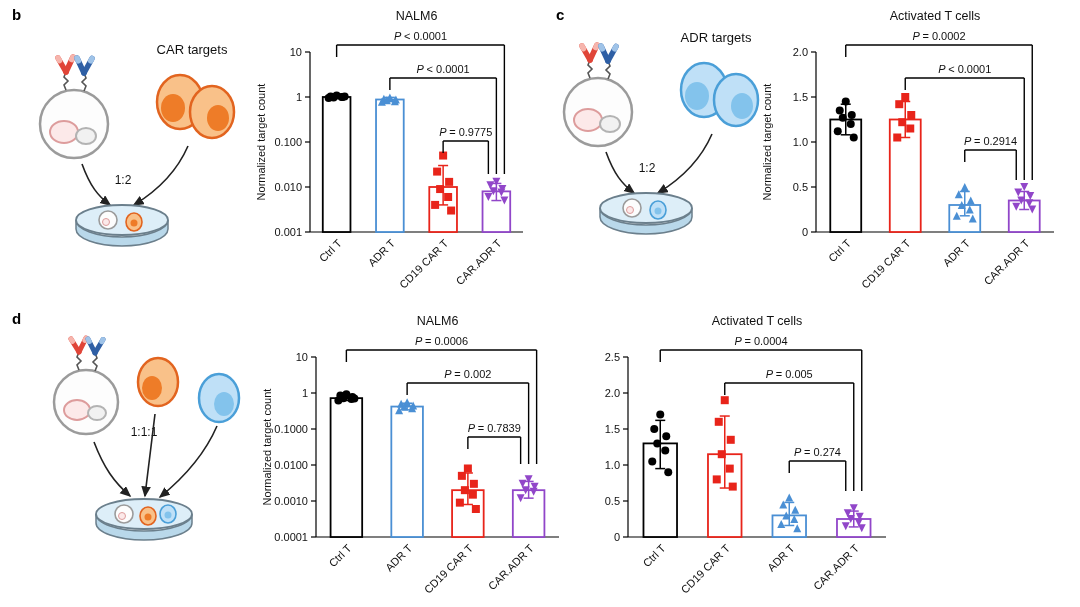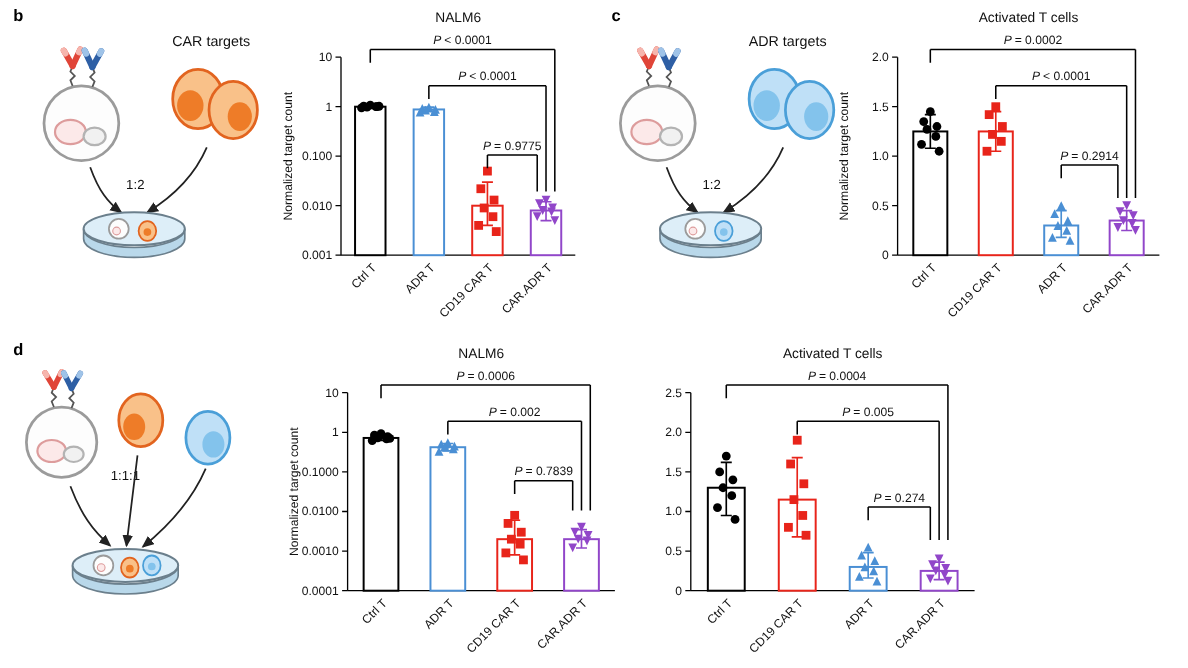--- a/index.html
+++ b/index.html
@@ -12,21 +12,21 @@
 </style>
 </head>
 <body>
 
 <div id="figure">
 
   <div class="panel-letter" style="left:12px;top:6px;">b</div>
   <div class="panel-letter" style="left:556px;top:6px;">c</div>
   <div class="panel-letter" style="left:12px;top:310px;">d</div>
 
-  <div class="abs" style="left:20px;top:12px;">
+  <div class="abs" style="left:20px;top:24px;">
     <svg width="232" height="240">
       <defs>
         <marker id="ah-b" markerWidth="8" markerHeight="8" refX="6" refY="3" orient="auto">
           <path d="M0,0 L7,3 L0,6 Z" fill="#222"></path>
         </marker>
       </defs>
       <g>
         <circle cx="54" cy="100" r="34" fill="#fdfdfd" stroke="#9b9b9b" stroke-width="2.5"></circle>
         <ellipse cx="44" cy="108" rx="14" ry="11" fill="#fce9e9" stroke="#dd9c9c" stroke-width="2"></ellipse>
         <ellipse cx="66" cy="112" rx="10" ry="8" fill="#f1f1f1" stroke="#b3b3b3" stroke-width="2"></ellipse>
@@ -106,21 +106,21 @@
         <path d="M56,196 a46,17 0 0 0 92,0 l0,9 a46,17 0 0 1 -92,0 Z" fill="#b9d8ea" stroke="#6b7f8c" stroke-width="1.5"></path>
         <ellipse cx="102" cy="196" rx="46" ry="15" fill="#ddeef8" stroke="#6b7f8c" stroke-width="1.8"></ellipse>
         <circle cx="88" cy="196" r="9" fill="#fdfdfd" stroke="#9b9b9b" stroke-width="1.6"></circle>
         <circle cx="86" cy="198" r="3.5" fill="#fce9e9" stroke="#dd9c9c" stroke-width="1"></circle>
         <ellipse cx="114" cy="198" rx="8" ry="9" fill="#bfe0f7" stroke="#4a9fd8" stroke-width="1.6"></ellipse>
         <circle cx="114" cy="199" r="3.5" fill="#83c3ec"></circle>
       </g>
     </svg>
   </div>
 
-  <div class="abs" style="left:6px;top:320px;text-align:right;">
+  <div class="abs" style="left:36px;top:320px;text-align:right;">
     <svg width="232" height="270">
       <defs>
         <marker id="ah-d" markerWidth="8" markerHeight="8" refX="6" refY="3" orient="auto">
           <path d="M0,0 L7,3 L0,6 Z" fill="#222"></path>
         </marker>
       </defs>
       <g>
         <circle cx="50" cy="82" r="32" fill="#fdfdfd" stroke="#9b9b9b" stroke-width="2.5"></circle>
         <ellipse cx="41" cy="90" rx="13" ry="10" fill="#fce9e9" stroke="#dd9c9c" stroke-width="2"></ellipse>
         <ellipse cx="61" cy="93" rx="9" ry="7" fill="#f1f1f1" stroke="#b3b3b3" stroke-width="2"></ellipse>

